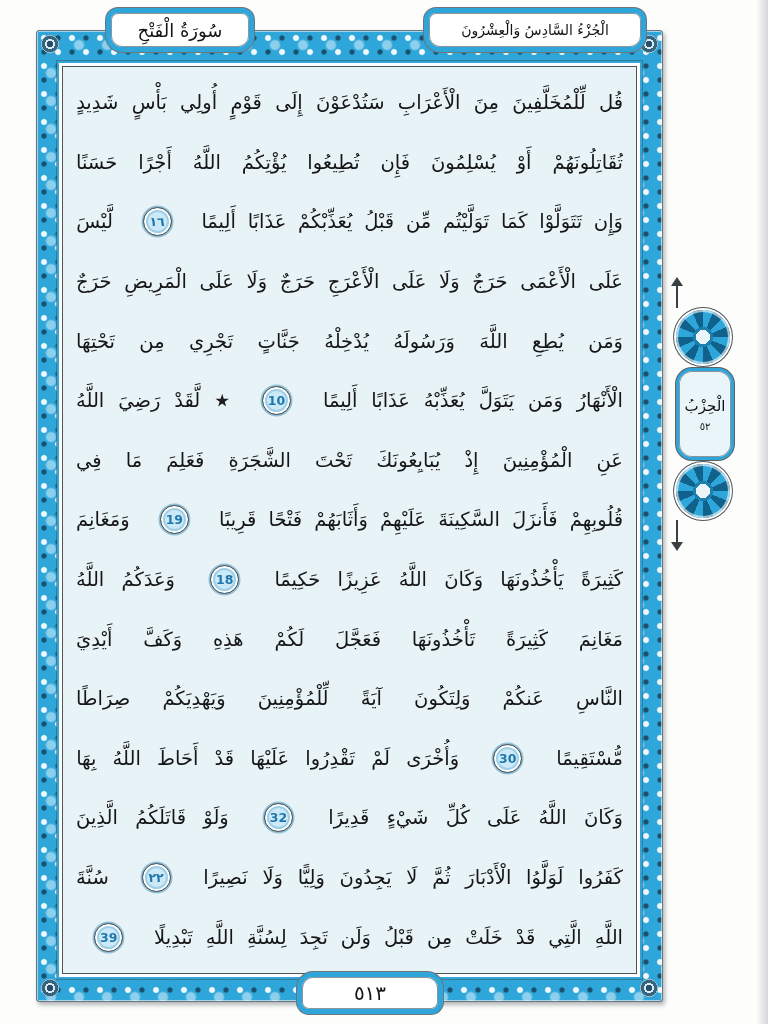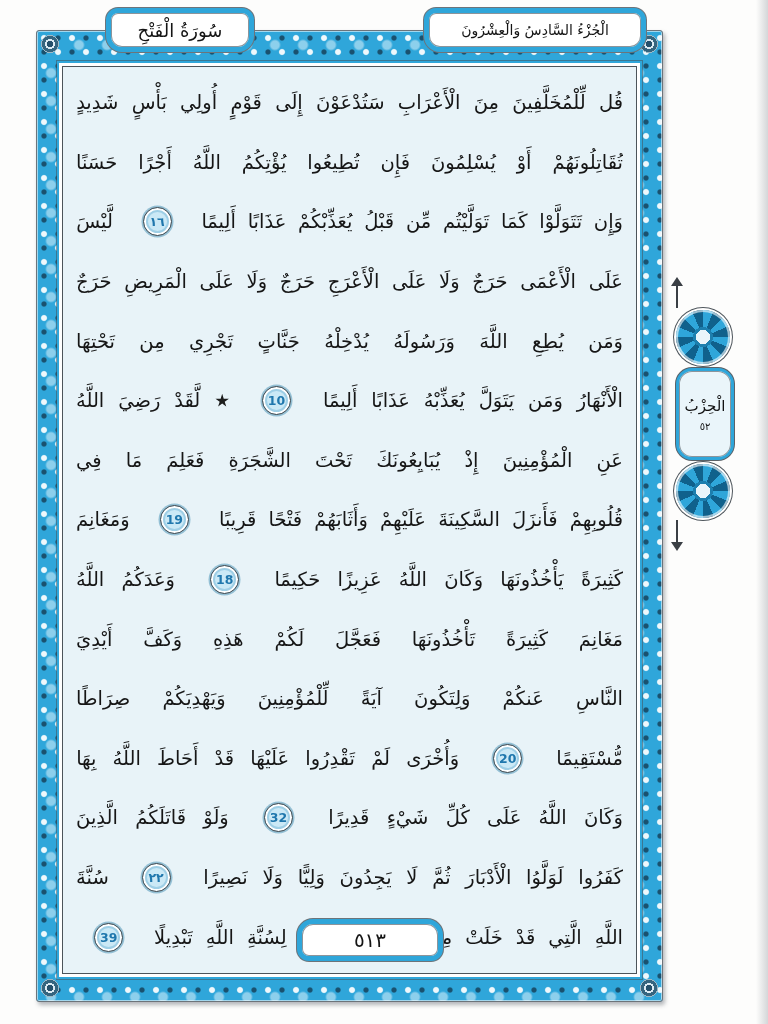--- a/index.html
+++ b/index.html
@@ -71,21 +71,21 @@
   
   .tab{
     position:absolute;background:#fff;border:5px solid var(--accent);
     border-radius:12px 12px 16px 16px;
     box-shadow:0 0 0 1px #6d747a, inset 0 0 0 1px #8d949a;
     display:flex;align-items:center;justify-content:center;
     color:#141414;z-index:5;
   }
   .tab-surah{left:106px;top:8px;width:148px;height:44px;font-size:18px;}
   .tab-juz{left:424px;top:8px;width:222px;height:44px;font-size:14px;}
-  .tab-page{left:297px;top:919px;width:146px;height:42px;font-size:20px;border-radius:16px 16px 12px 12px;letter-spacing:4px;}
+  .tab-page{left:297px;top:972px;width:146px;height:42px;font-size:20px;border-radius:16px 16px 12px 12px;letter-spacing:4px;}
   
   .hizb{
     position:absolute;left:676px;top:286px;width:72px;
     display:flex;flex-direction:column;align-items:flex-start;z-index:4;
   }
   .finial{position:relative;width:2px;height:22px;background:#3a3f44;}
   .finial.up::before{
     content:"";position:absolute;left:-5px;top:-9px;
     border:6px solid transparent;border-bottom:9px solid #3a3f44;border-top:0;
   }
@@ -250,21 +250,21 @@
         <span class="word">النَّاسِ</span>
         <span class="word">عَنكُمْ</span>
         <span class="word">وَلِتَكُونَ</span>
         <span class="word">آيَةً</span>
         <span class="word">لِّلْمُؤْمِنِينَ</span>
         <span class="word">وَيَهْدِيَكُمْ</span>
         <span class="word">صِرَاطًا</span>
       </div>
       <div class="qline">
         <span class="word">مُّسْتَقِيمًا</span>
-        <span class="ayah">20</span>
+        <span class="ayah">30</span>
         <span class="word">وَأُخْرَى</span>
         <span class="word">لَمْ</span>
         <span class="word">تَقْدِرُوا</span>
         <span class="word">عَلَيْهَا</span>
         <span class="word">قَدْ</span>
         <span class="word">أَحَاطَ</span>
         <span class="word">اللَّهُ</span>
         <span class="word">بِهَا</span>
       </div>
       <div class="qline">

